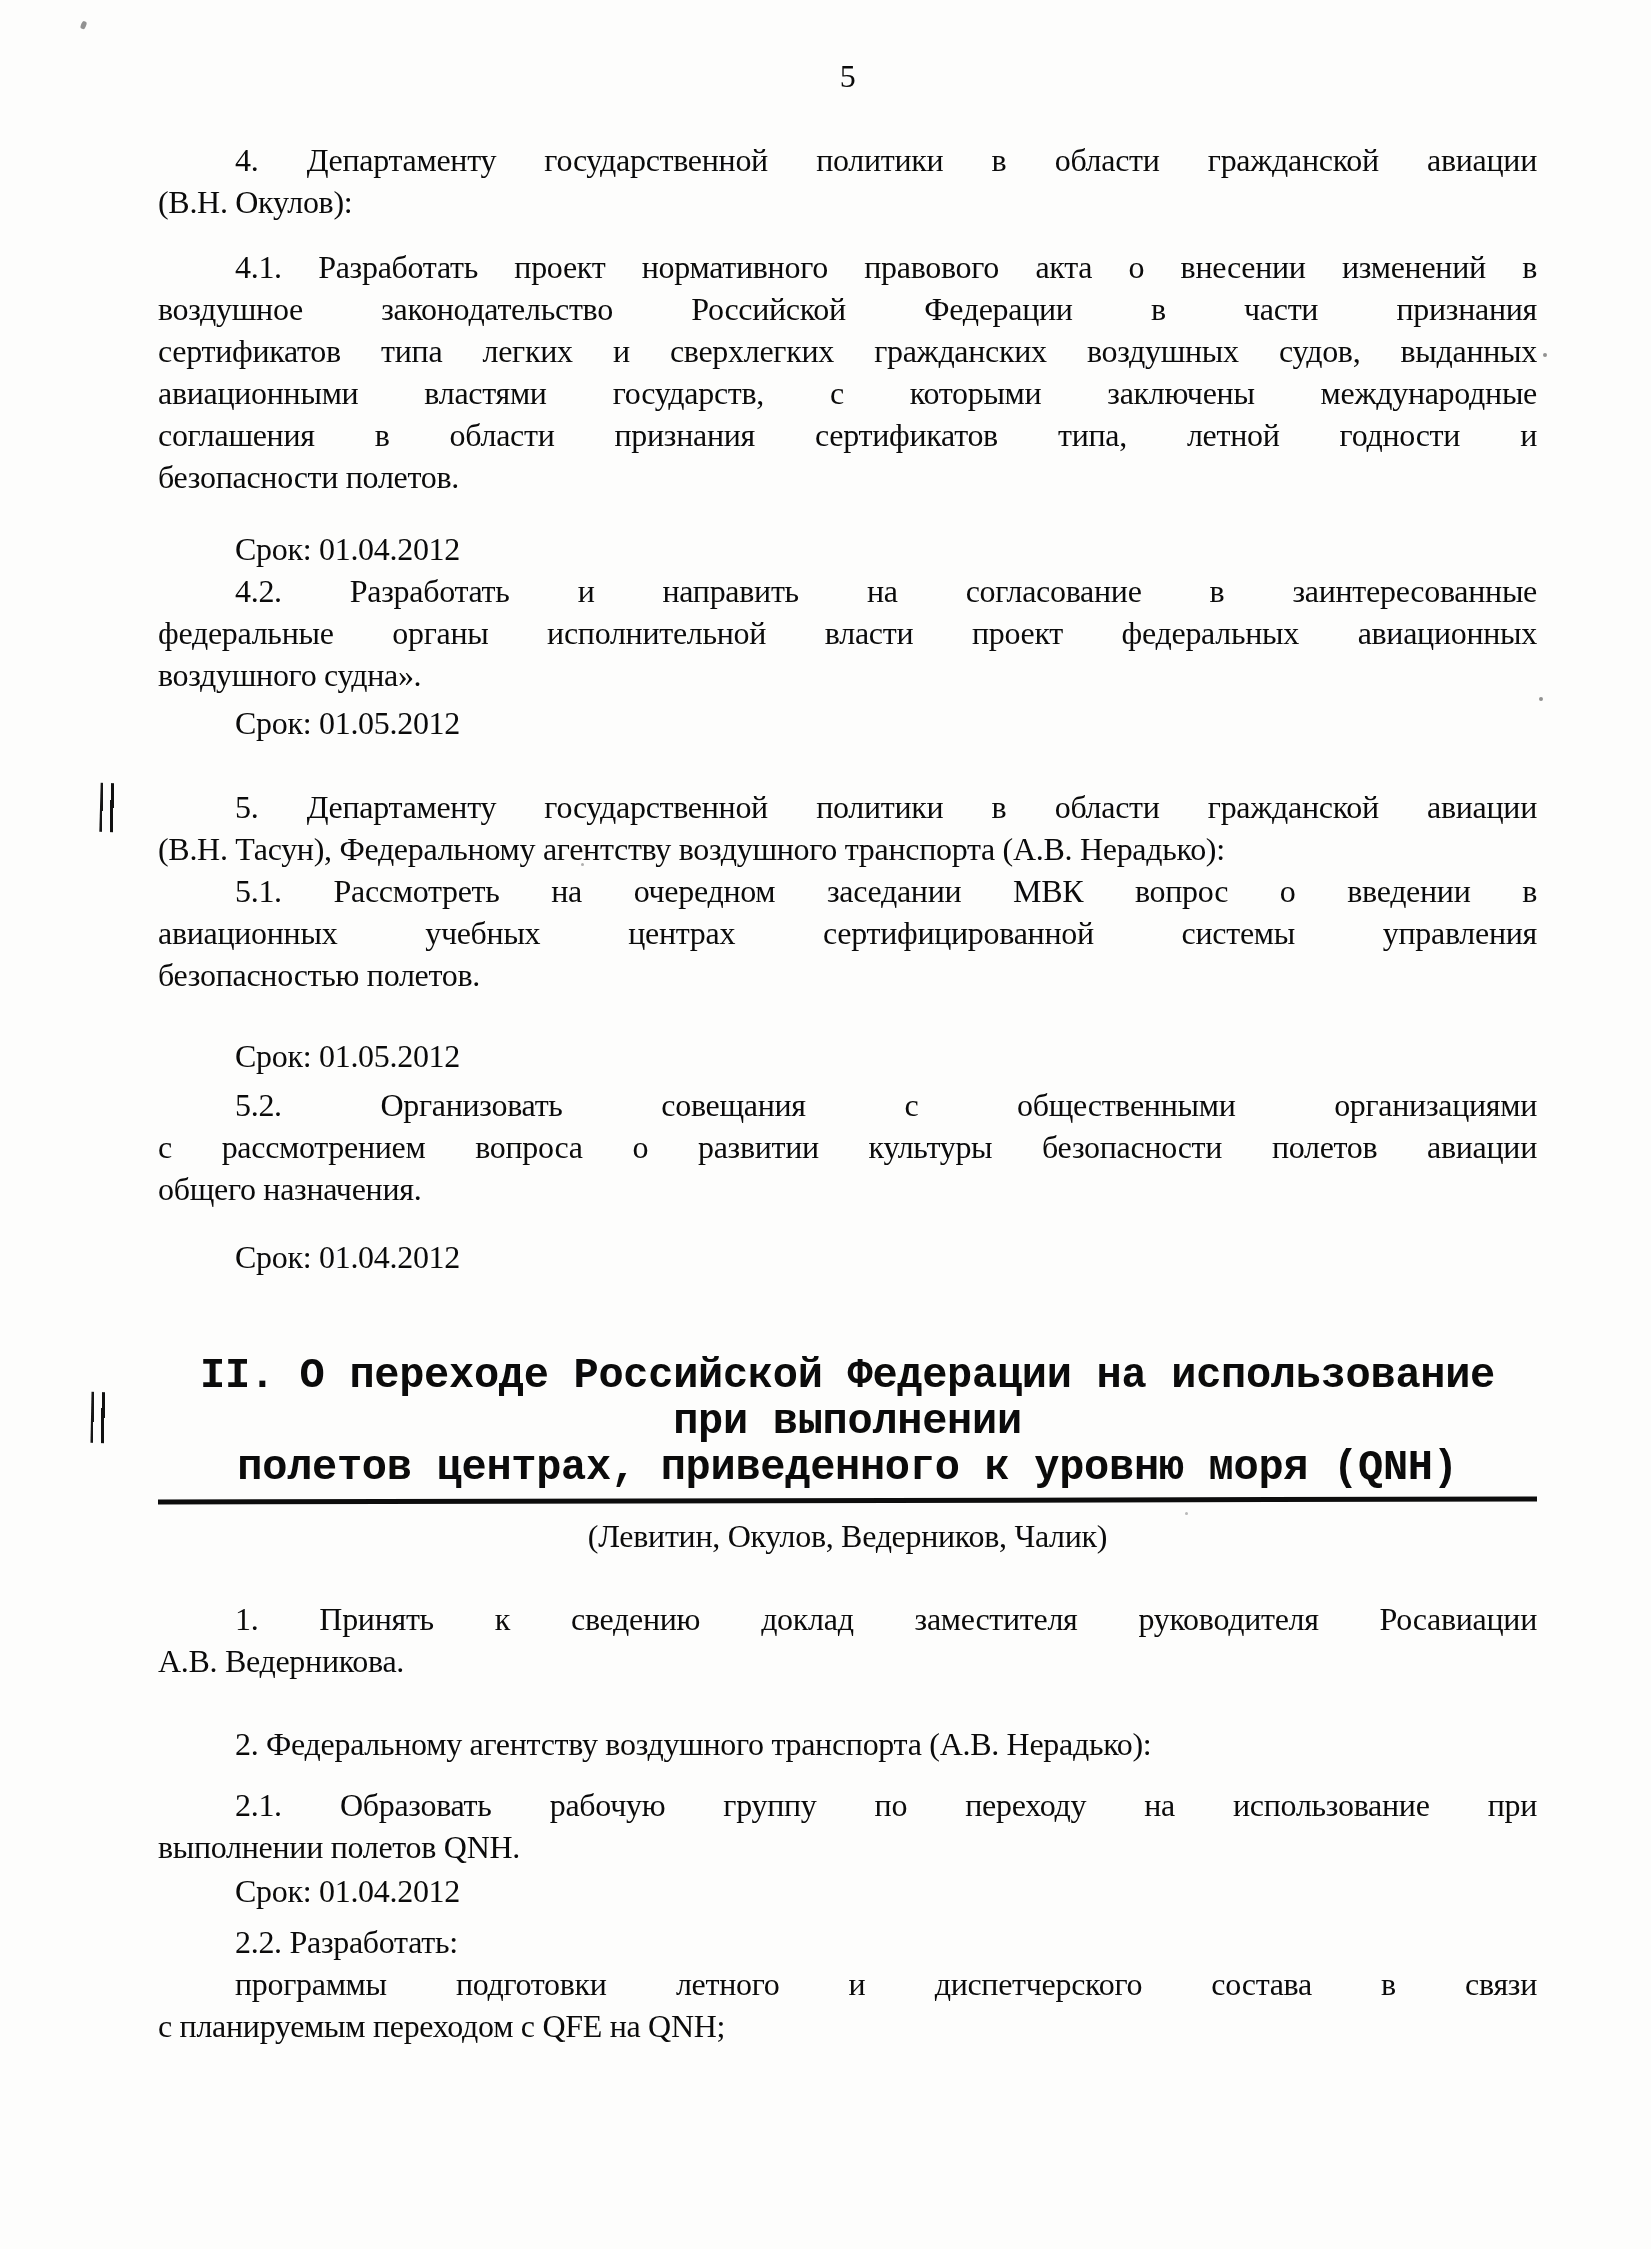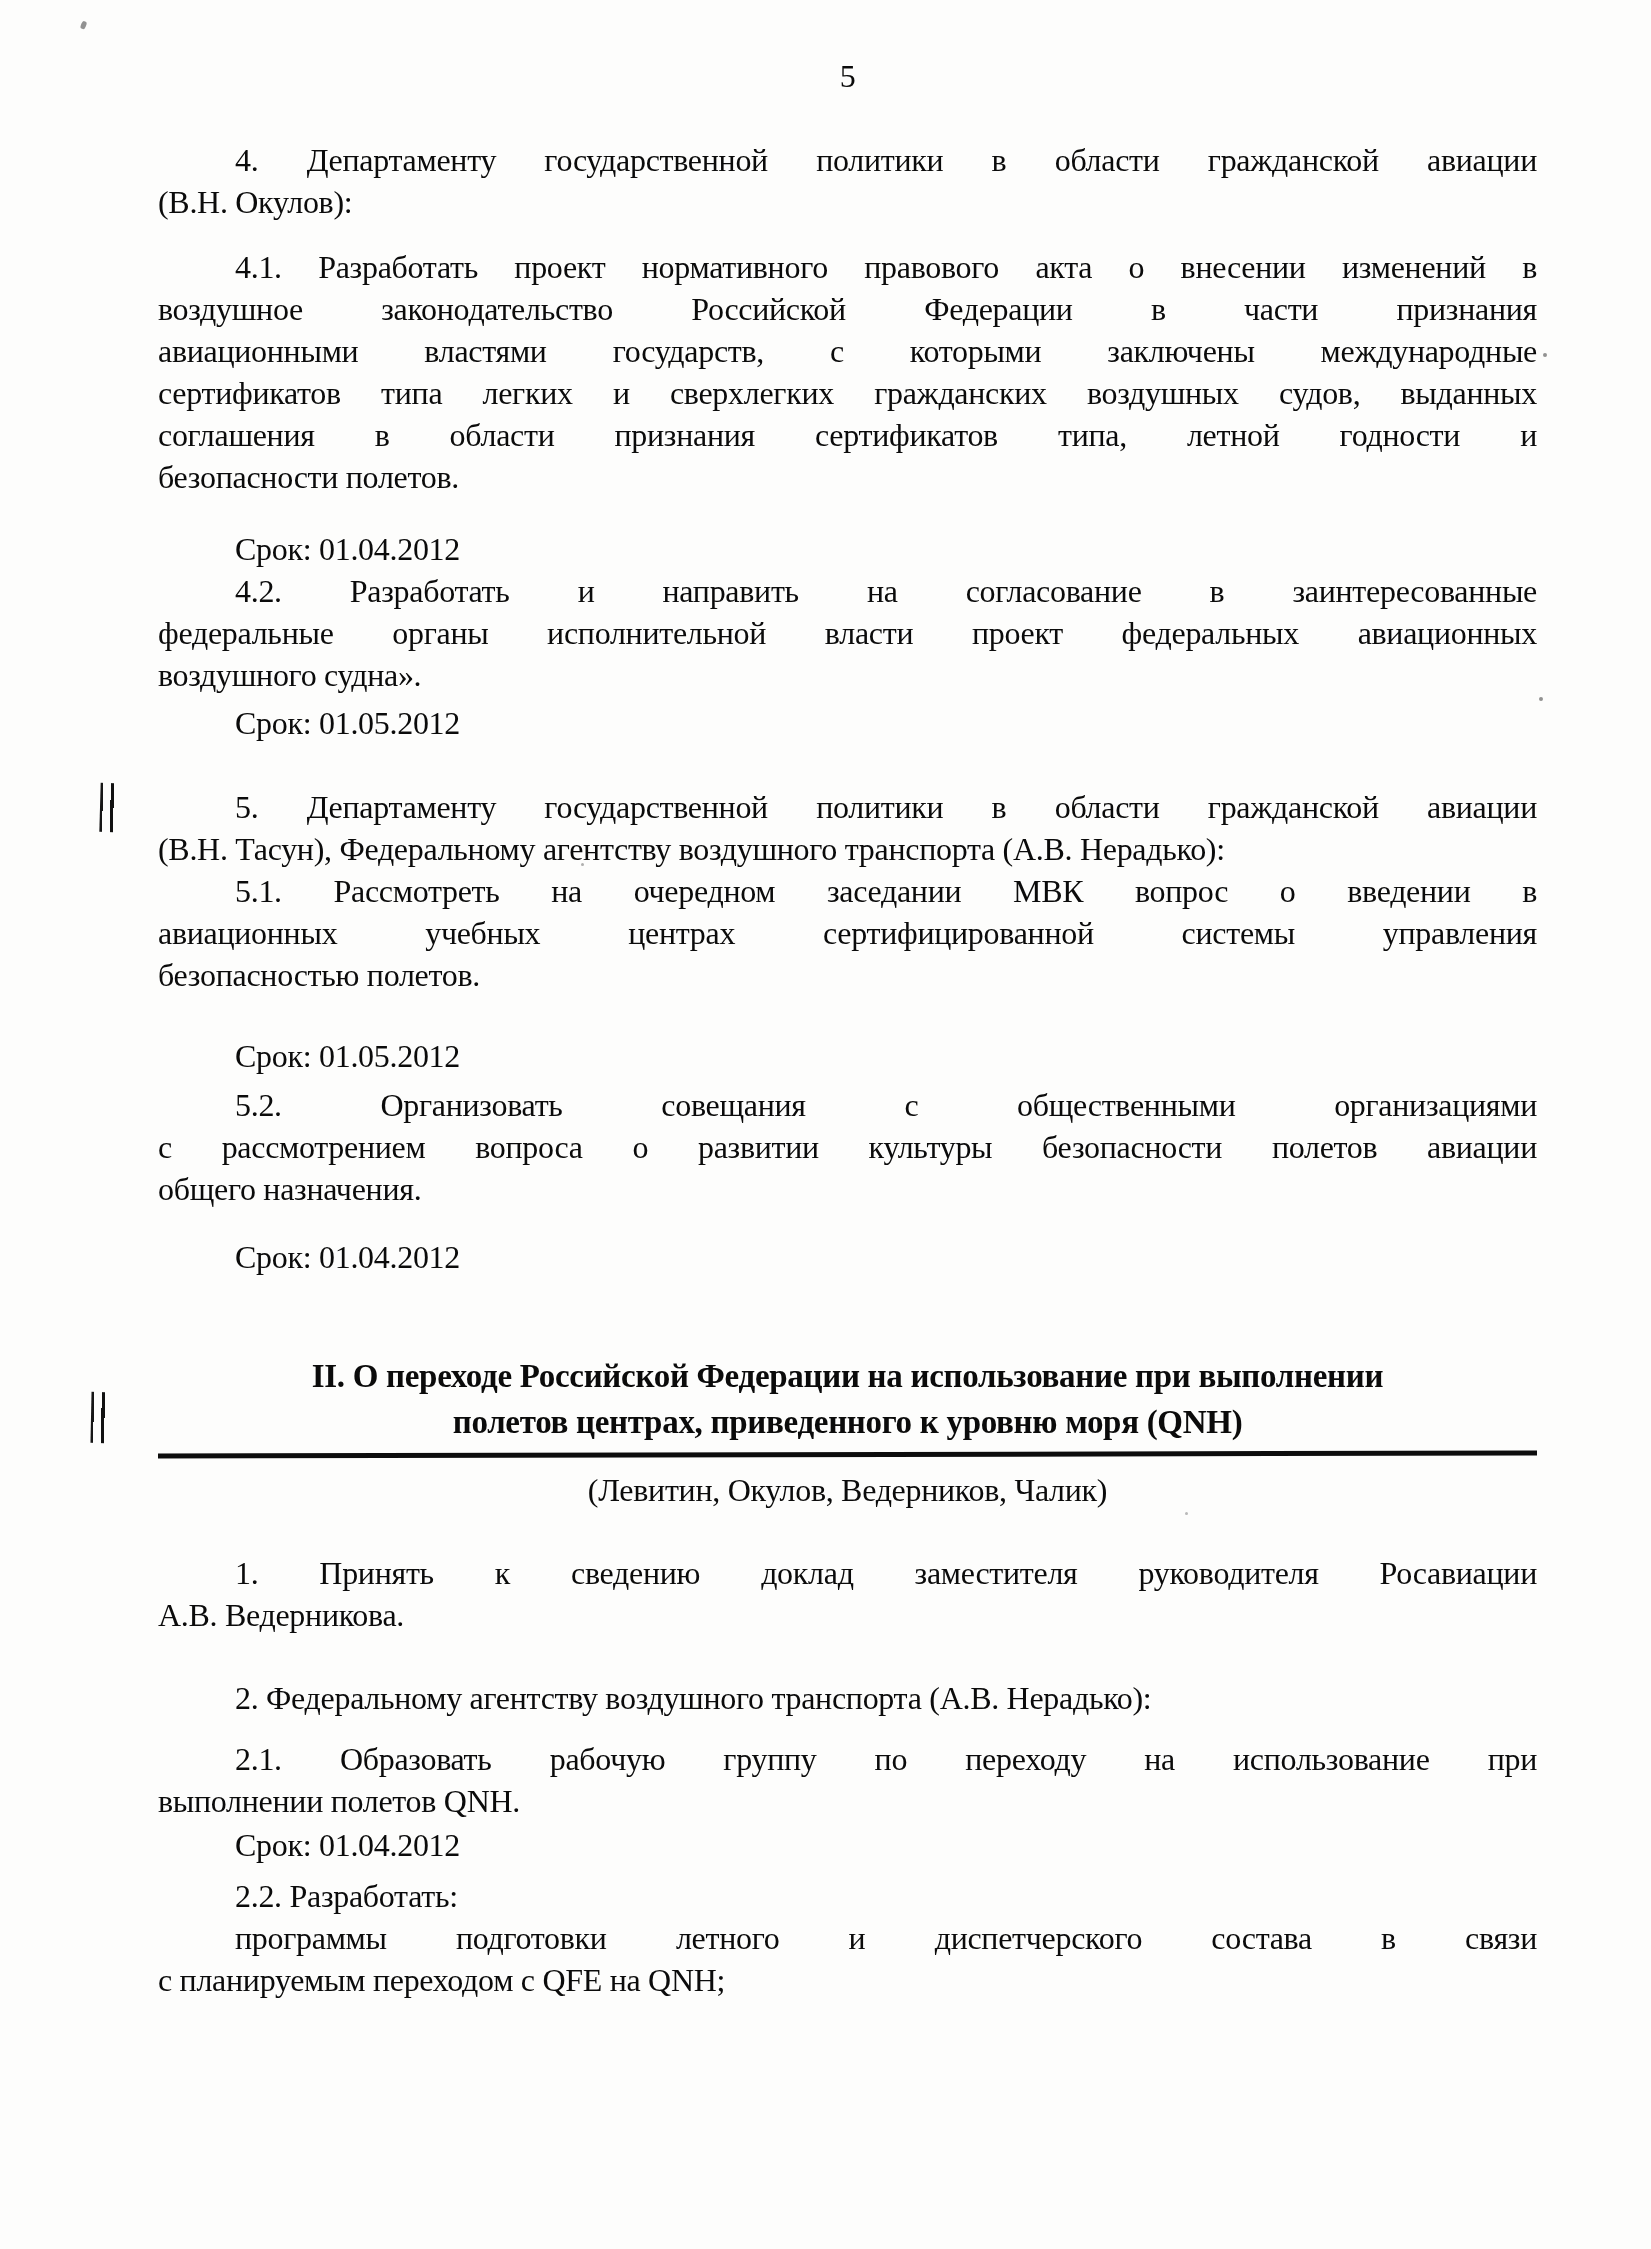--- a/index.html
+++ b/index.html
@@ -30,22 +30,23 @@
     white-space: normal;
   }
   .tline.last { text-align-last: left; }
   .para .tline:first-child { text-indent: 77px; }
   .term {
     margin-left: 77px;
     line-height: 42px;
   }
   .heading {
     font-weight: bold;
-    font-size: 33px;
+    font-size: 42px;
     line-height: 46px;
+    font-family: Liberation Mono, monospace;
   }
   .heading .tline, .heading .tline.last {
     text-align: center;
     text-align-last: center;
     text-indent: 0;
   }
   .rule {
     height: 4.5px;
     background: #0d0d0d;
     margin-top: 7.7px;
@@ -92,22 +93,22 @@
     <div class="page-number">5</div>
 
     <div class="block para" style="margin-top:42px">
         <div class="tline">4. Департаменту государственной политики в области гражданской авиации</div>
         <div class="tline last">(В.Н. Окулов):</div>
       </div>
 
     <div class="block para" style="margin-top:23px">
         <div class="tline">4.1. Разработать проект нормативного правового акта о внесении изменений в</div>
         <div class="tline">воздушное законодательство Российской Федерации в части признания</div>
+        <div class="tline">сертификатов типа легких и сверхлегких гражданских воздушных судов, выданных</div>
         <div class="tline">авиационными властями государств, с которыми заключены международные</div>
-        <div class="tline">сертификатов типа легких и сверхлегких гражданских воздушных судов, выданных</div>
         <div class="tline">соглашения в области признания сертификатов типа, летной годности и</div>
         <div class="tline last">безопасности полетов.</div>
       </div>
 
     <div class="block term" style="margin-top:30px">Срок: 01.04.2012</div>
 
     <div class="block para" style="margin-top:0">
         <div class="tline">4.2. Разработать и направить на согласование в заинтересованные</div>
         <div class="tline">федеральные органы исполнительной власти проект федеральных авиационных</div>
         <div class="tline last">воздушного судна».</div>

